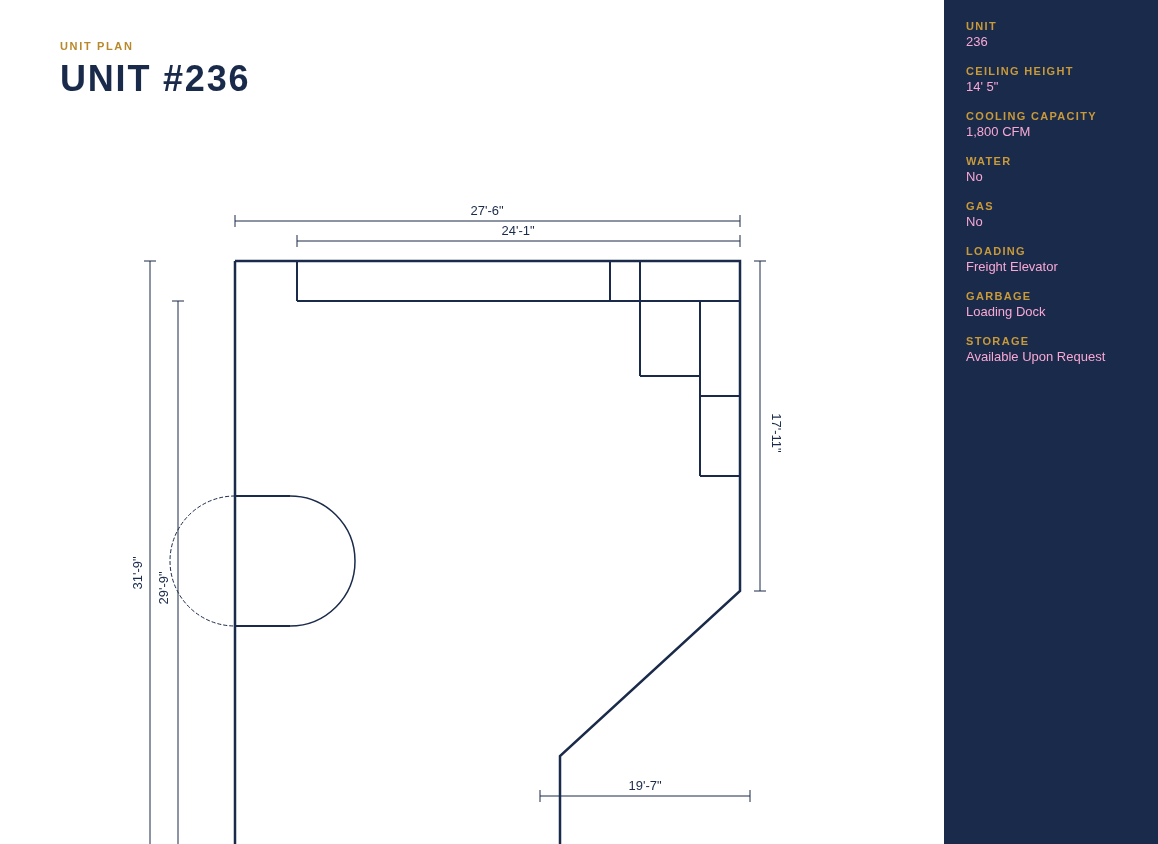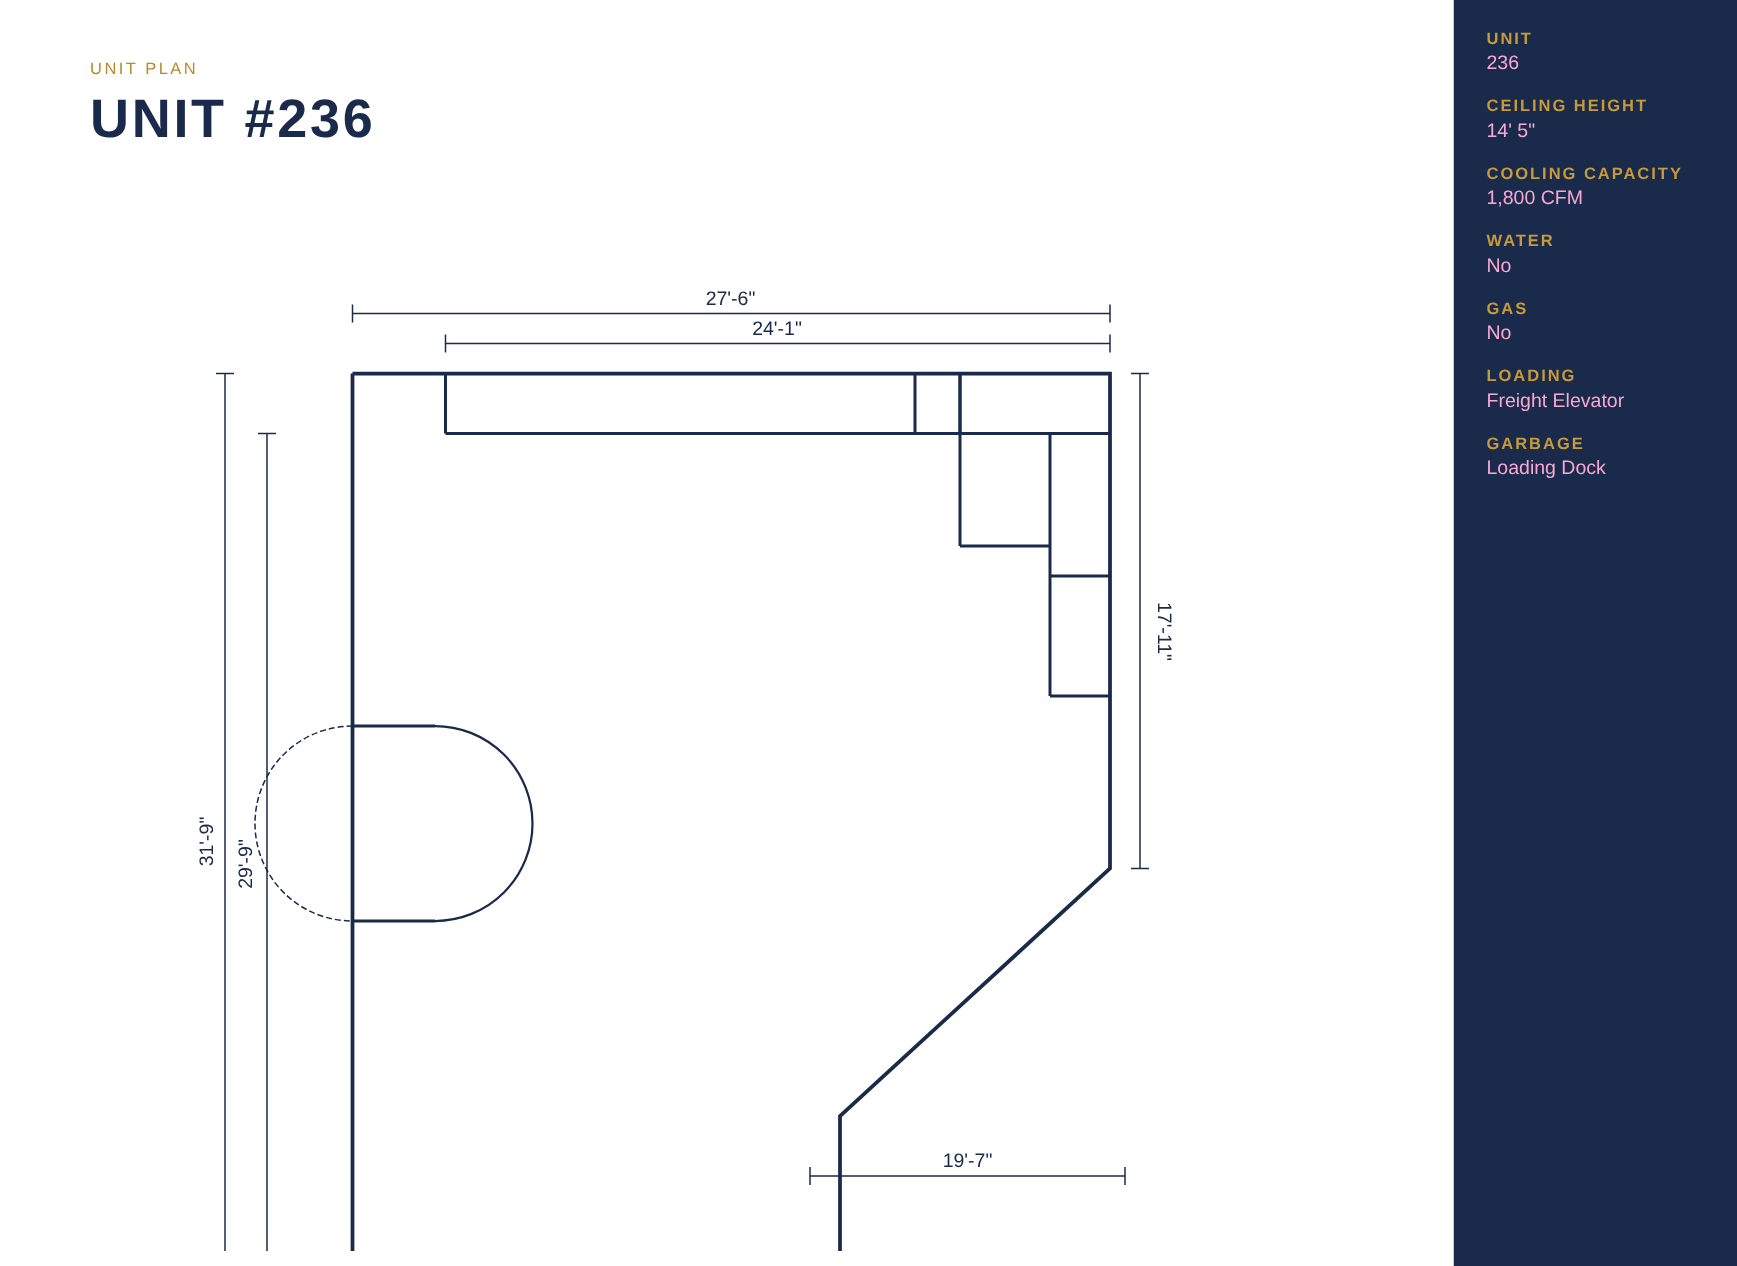--- a/index.html
+++ b/index.html
@@ -19,44 +19,44 @@
       position: relative;
       padding: 40px 40px 20px 60px;
     }
 
     .unit-plan-label {
       font-size: 11px;
       letter-spacing: 0.15em;
       color: #b8892a;
       text-transform: uppercase;
       margin-bottom: 6px;
-      font-weight: 400;
+      font-weight: 700;
     }
 
     .unit-title {
       font-size: 36px;
       font-weight: 700;
       color: #1a2a4a;
       letter-spacing: 0.05em;
-      margin-bottom: 14px;
+      margin-bottom: 26px;
     }
 
     
     .floor-plan-container {
       position: relative;
       width: 100%;
       height: calc(100% - 110px);
       display: flex;
       align-items: center;
       justify-content: center;
     }
 
     
     .sidebar {
-      width: 189px;
+      width: 214px;
       background: #1a2a4a;
       color: #ffffff;
       padding: 20px 22px;
       overflow-y: auto;
       flex-shrink: 0;
     }
 
     .spec-item {
       margin-bottom: 16px;
     }
@@ -188,14 +188,18 @@
         <div class="spec-value">No</div>
       </div>
       <div class="spec-item">
         <div class="spec-label">LOADING</div>
         <div class="spec-value">Freight Elevator</div>
       </div>
       <div class="spec-item">
         <div class="spec-label">GARBAGE</div>
         <div class="spec-value">Loading Dock</div>
       </div>
+      <div class="spec-item">
+        <div class="spec-label">STORAGE</div>
+        <div class="spec-value">Available Upon Request</div>
+      </div>
     </div>
 </div>
 
 </body></html>

